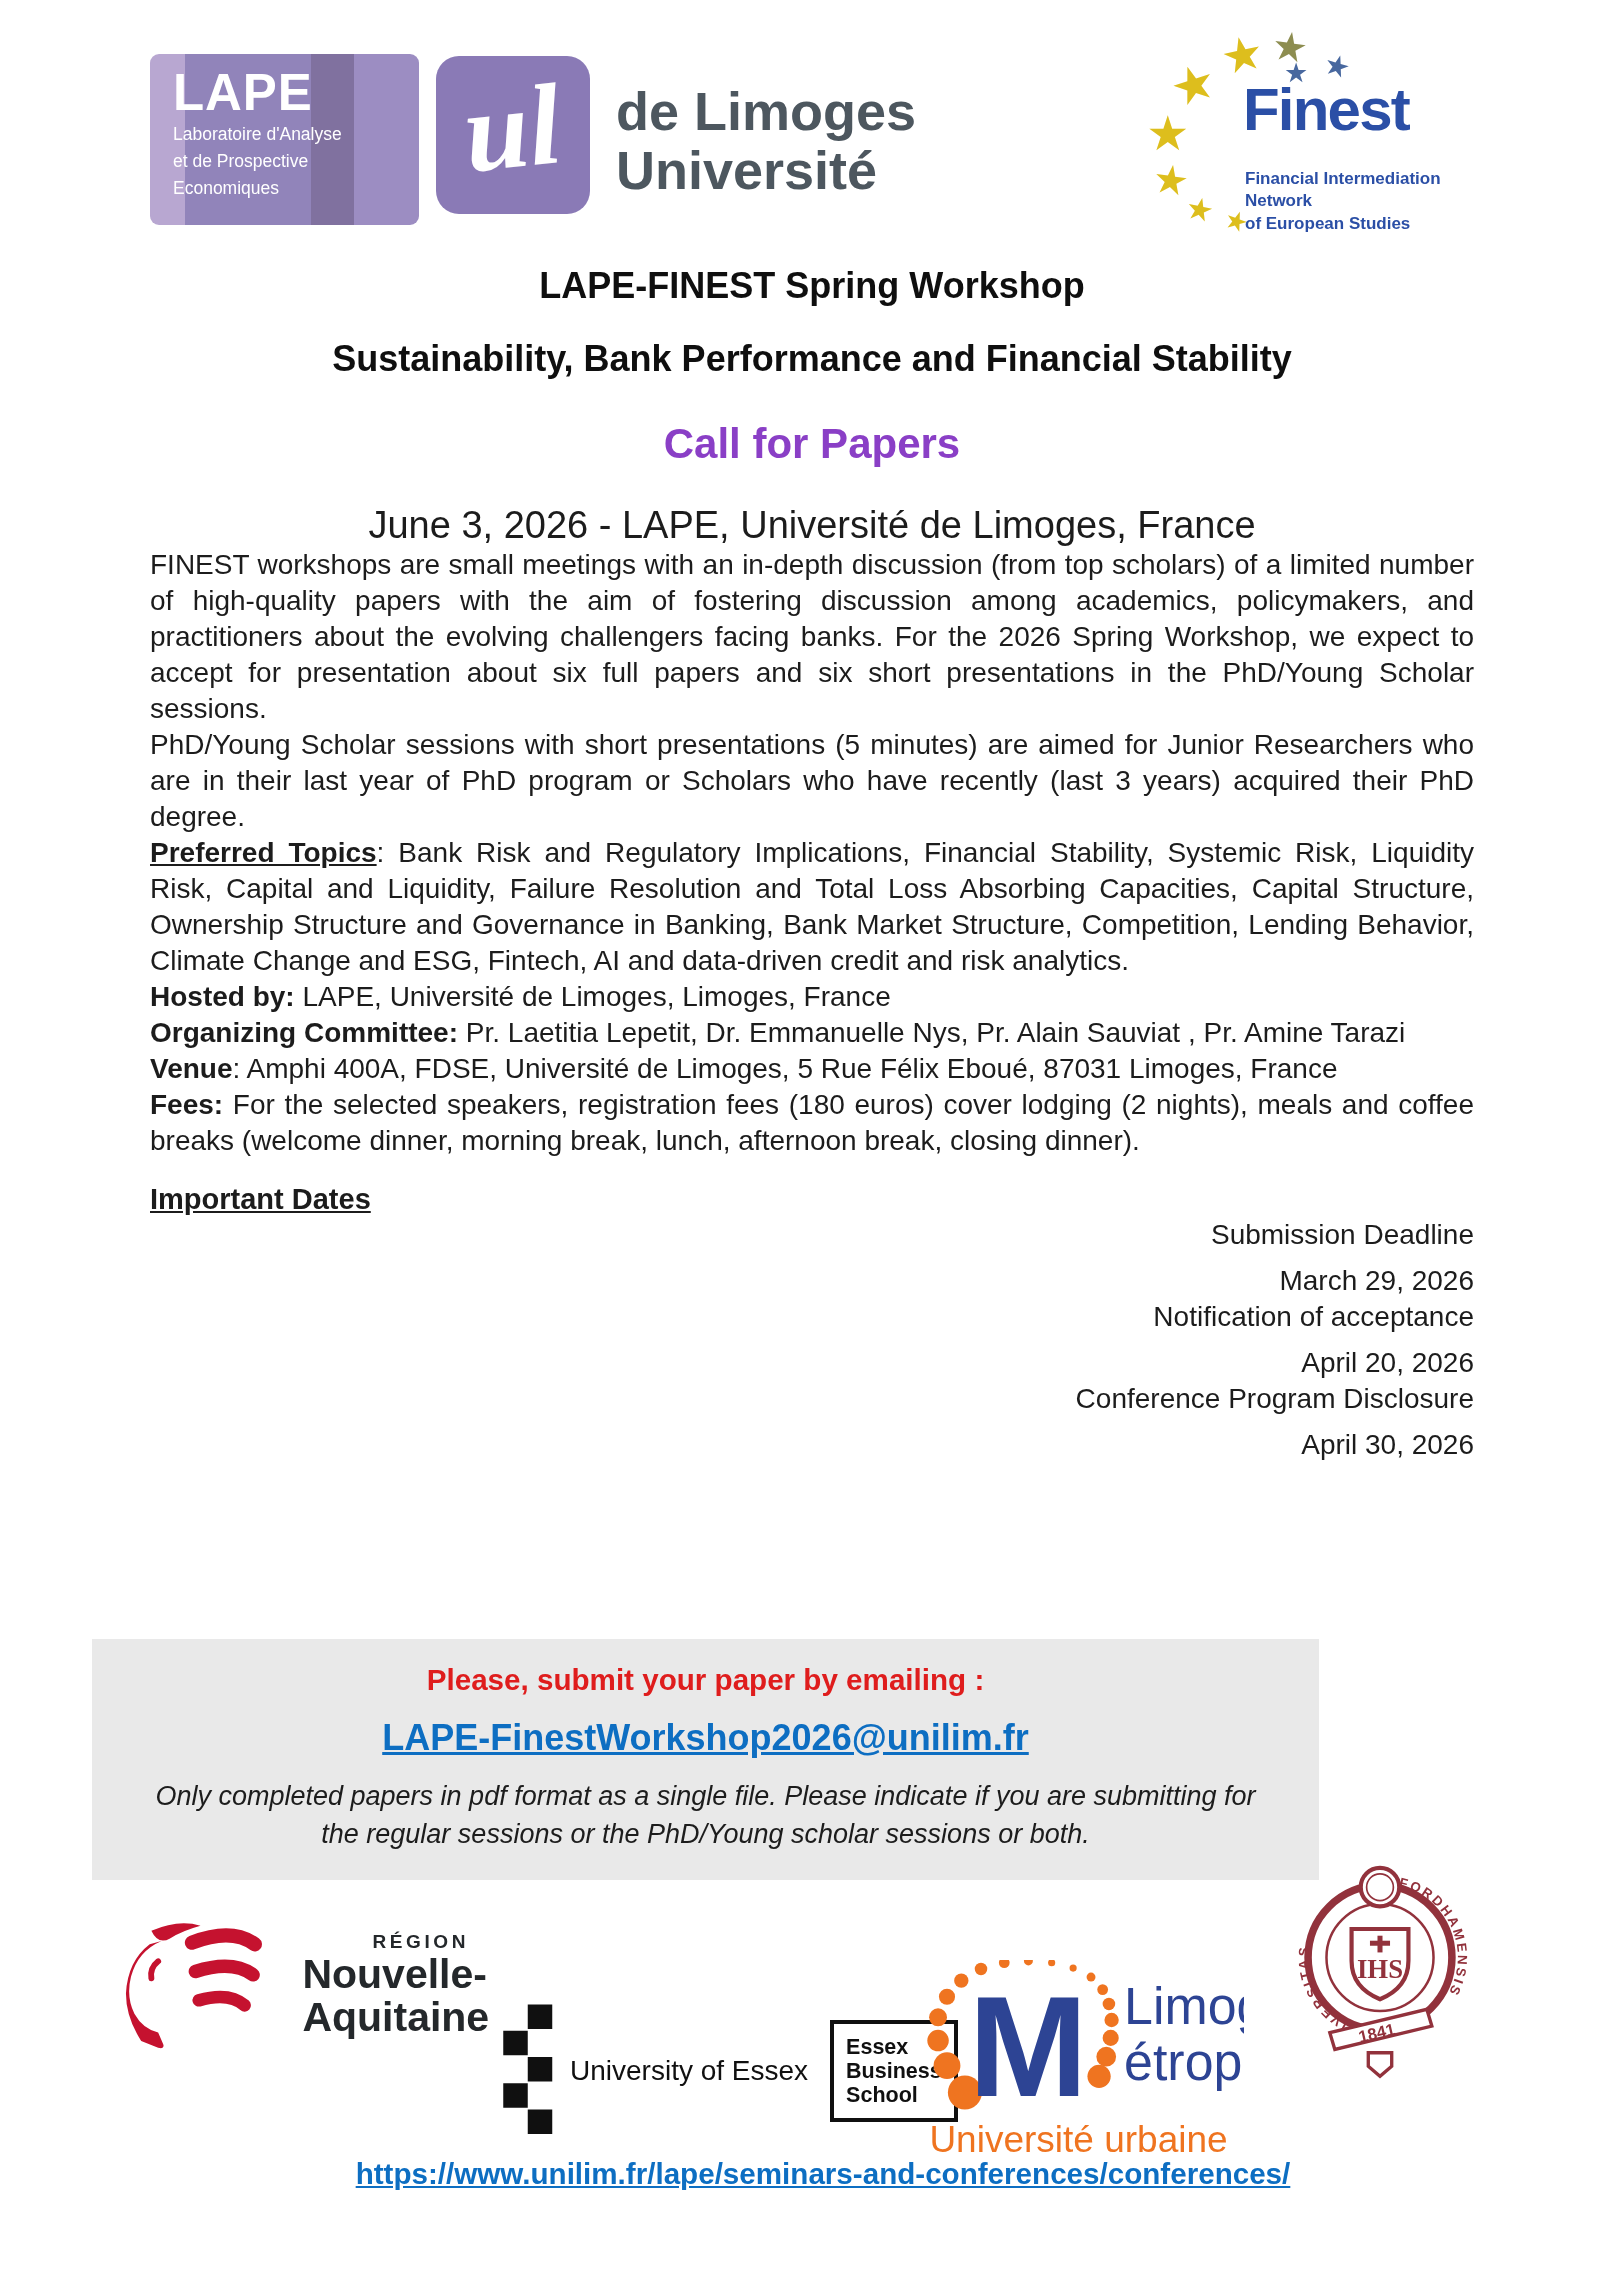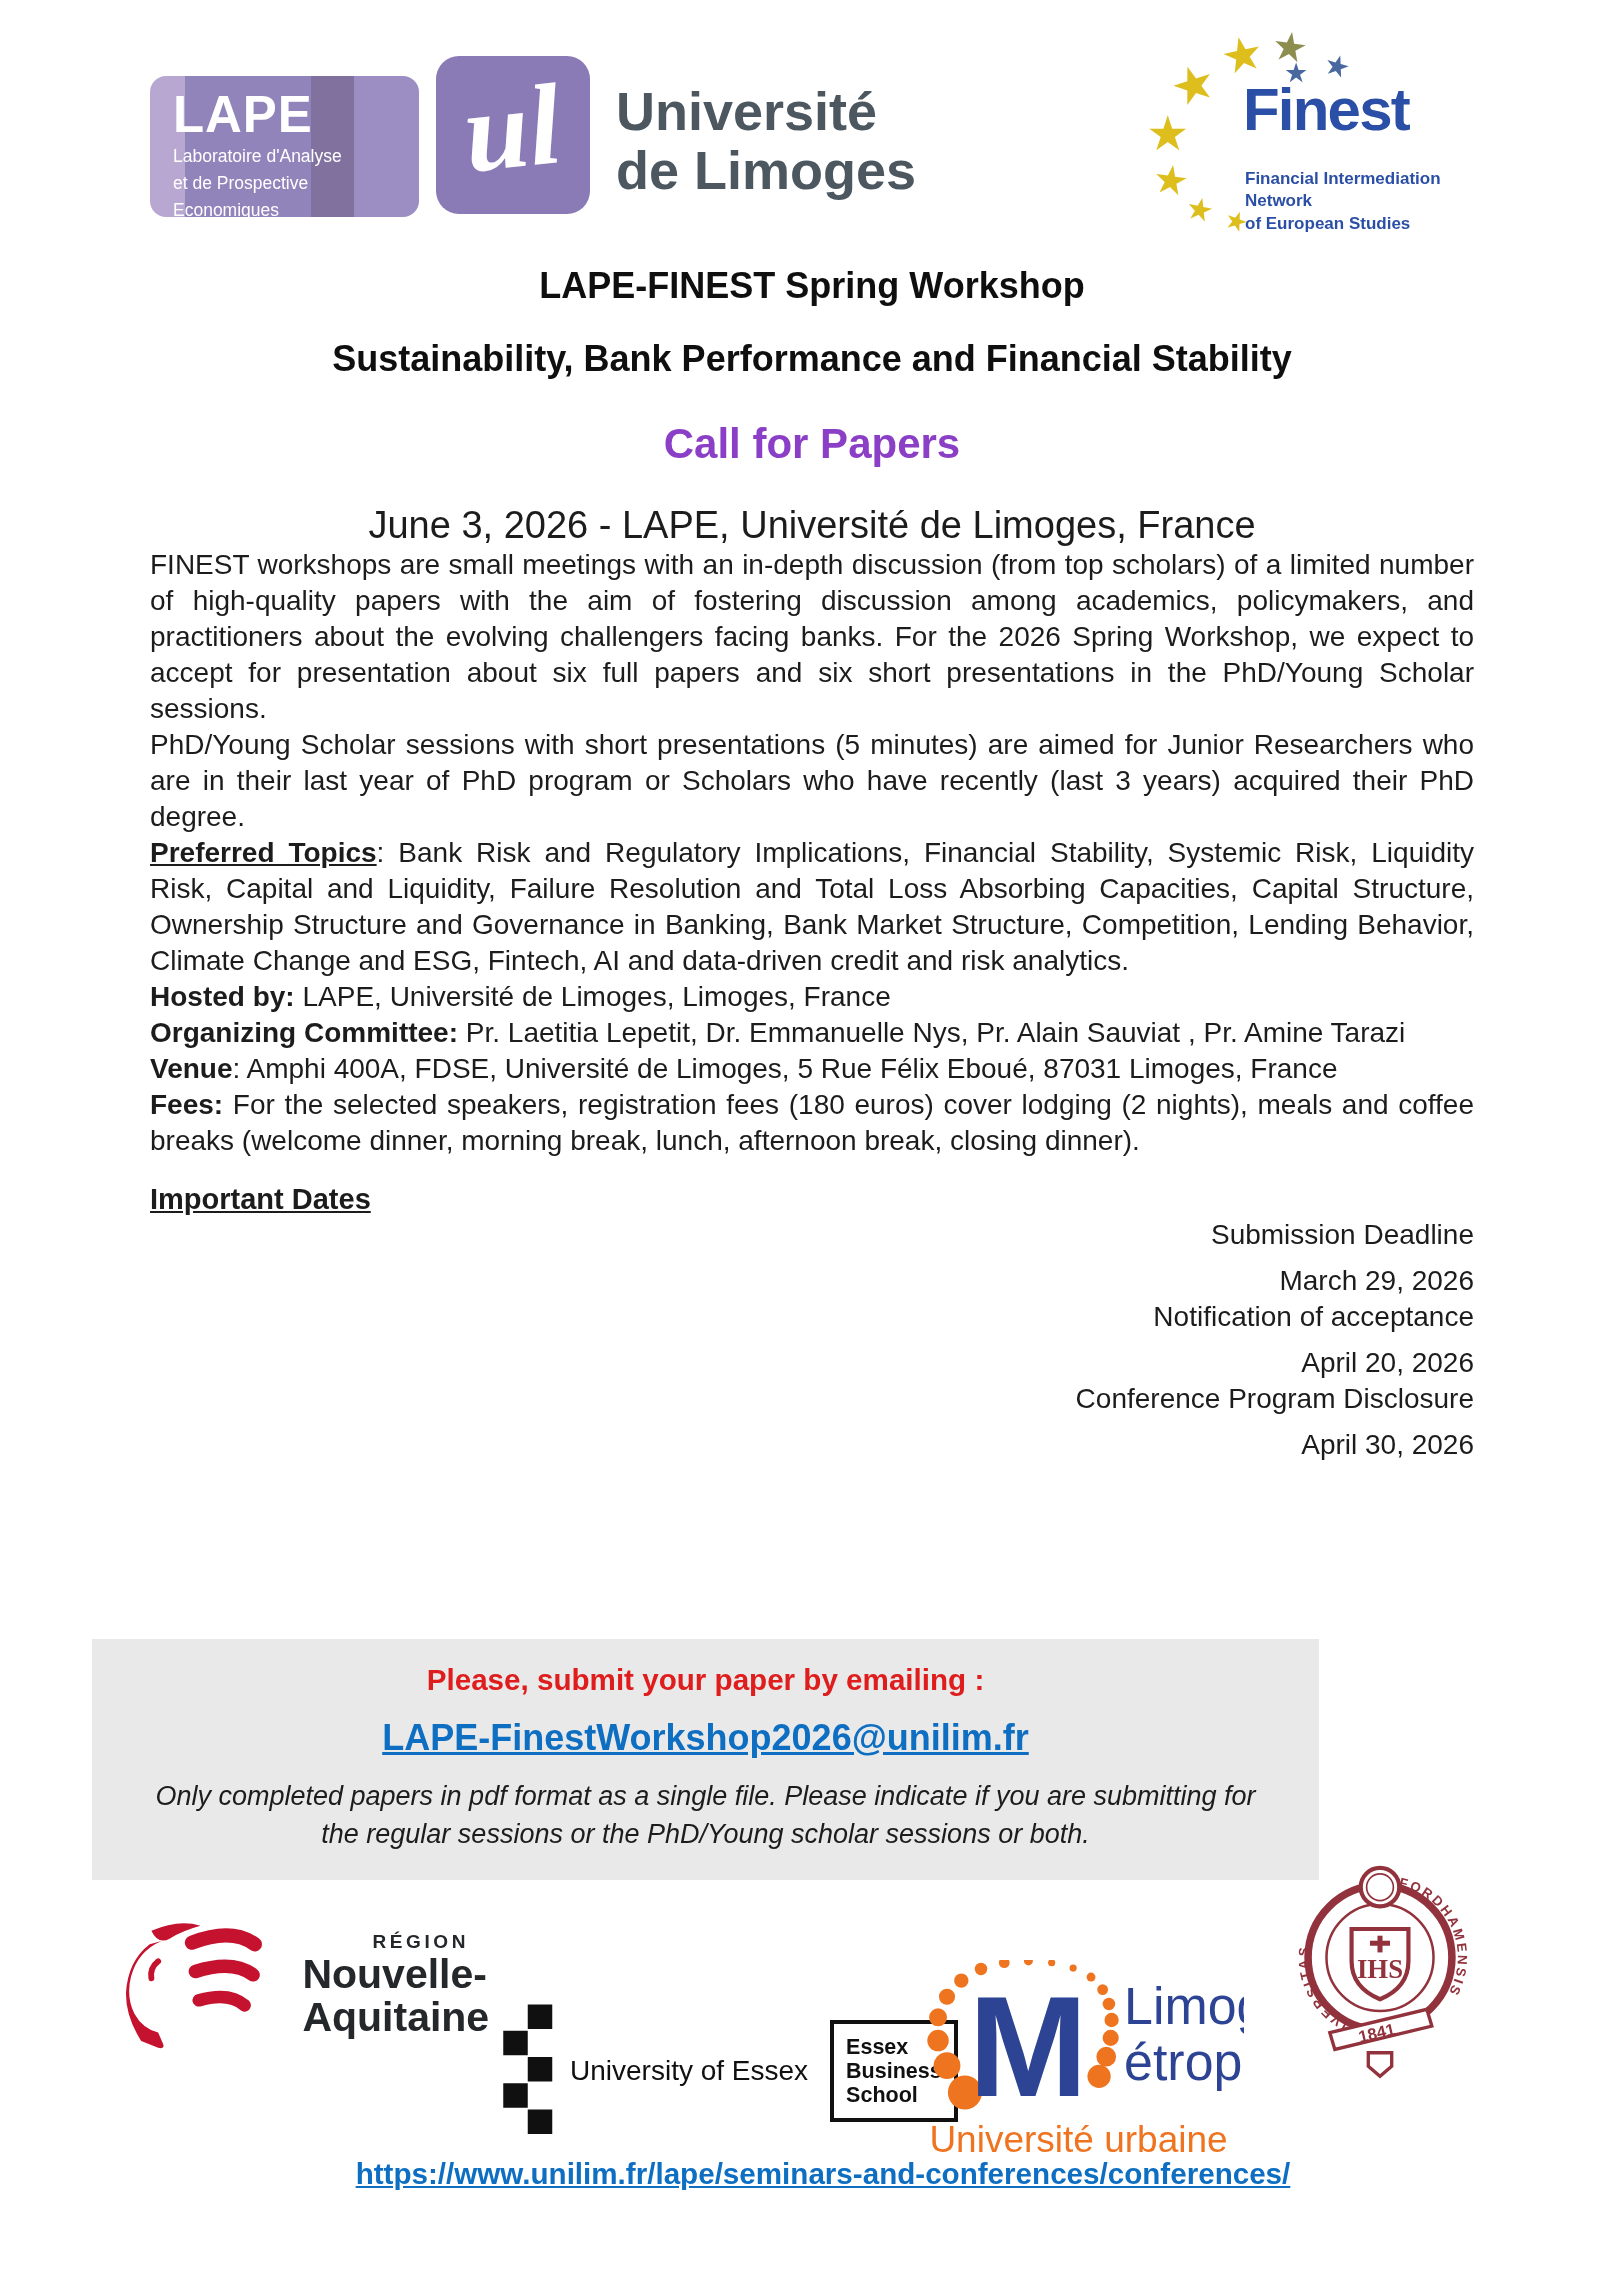--- a/index.html
+++ b/index.html
@@ -2,21 +2,21 @@
 <html style="font-size:14.3px"><head>
 <meta charset="utf-8">
 <style>
   html,body{margin:0;padding:0;background:#ffffff;}
   .page{
     position:relative;width:1622px;height:2293px;margin:0 auto;background:#ffffff;
     font-family:"Liberation Sans", sans-serif;color:#1c1c1c;overflow:hidden;
   }
   
   .lape-logo{
-    position:absolute;left:150px;top:76px;width:269px;height:141px;border-radius:16px;
+    position:absolute;left:150px;top:54px;width:269px;height:171px;border-radius:9px;
     background:linear-gradient(90deg,#b8a7d1 0 13%,#9184ba 13% 60%,#80719f 60% 76%,#9c8dc2 76% 100%);
     color:#fff;padding:12.5px 0 0 23px;box-sizing:border-box;
   }
   .lape-acronym{font-size:51px;font-weight:bold;letter-spacing:0.9px;line-height:52px;}
   .lape-sub{font-size:17.5px;line-height:21.5px;margin-top:5.4px;}
   .ul-logo-square{
     position:absolute;left:436px;top:56px;width:154px;height:158px;border-radius:23px;
     background:#8a7ab6;color:#fff;display:flex;align-items:center;justify-content:center;
   }
   .ul-script{font-family:"Liberation Serif", serif;font-style:italic;font-weight:bold;
@@ -91,22 +91,22 @@
     <div class="lape-acronym">LAPE</div>
     <div class="lape-sub">Laboratoire d'Analyse</div>
     <div class="lape-sub">et de Prospective</div>
     <div class="lape-sub">Economiques</div>
   </div>
 
   <div class="ul-logo-square">
     <div class="ul-script">ul</div>
   </div>
   <div class="ul-name">
+    <div>de Limoges</div>
     <div>Université</div>
-    <div>de Limoges</div>
   </div>
 
   <div class="finest-logo">
     <span class="star st-gold s1">★</span>
     <span class="star st-olive s2">★</span>
     <span class="star st-blue s3">★</span>
     <span class="star st-gold s4">★</span>
     <span class="star st-gold s5">★</span>
     <span class="star st-gold s6">★</span>
     <span class="star st-gold s7">★</span>

